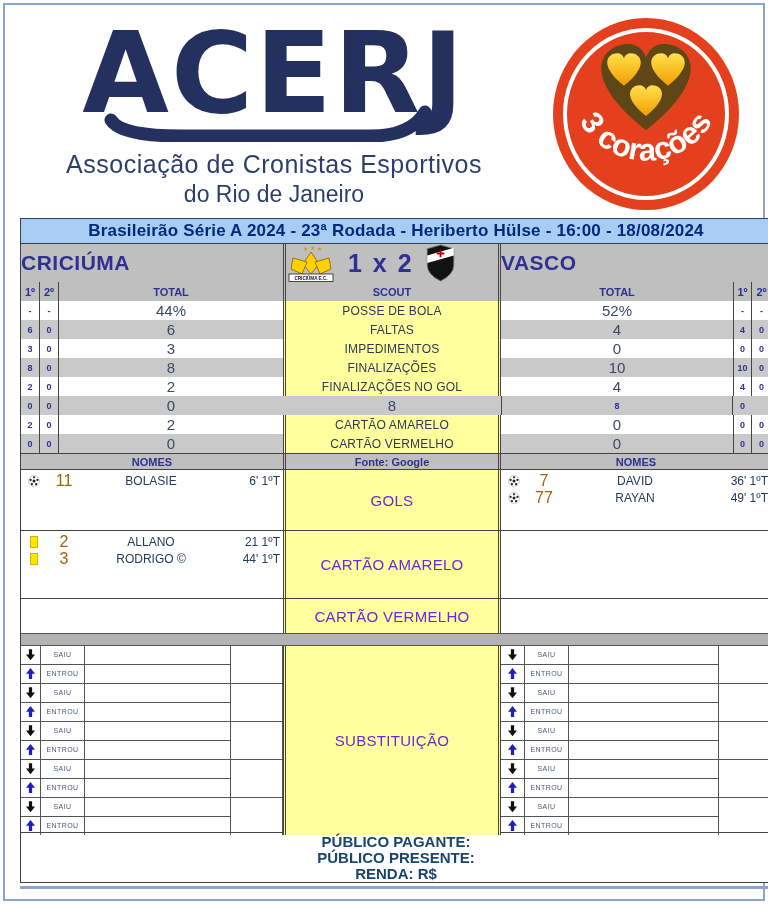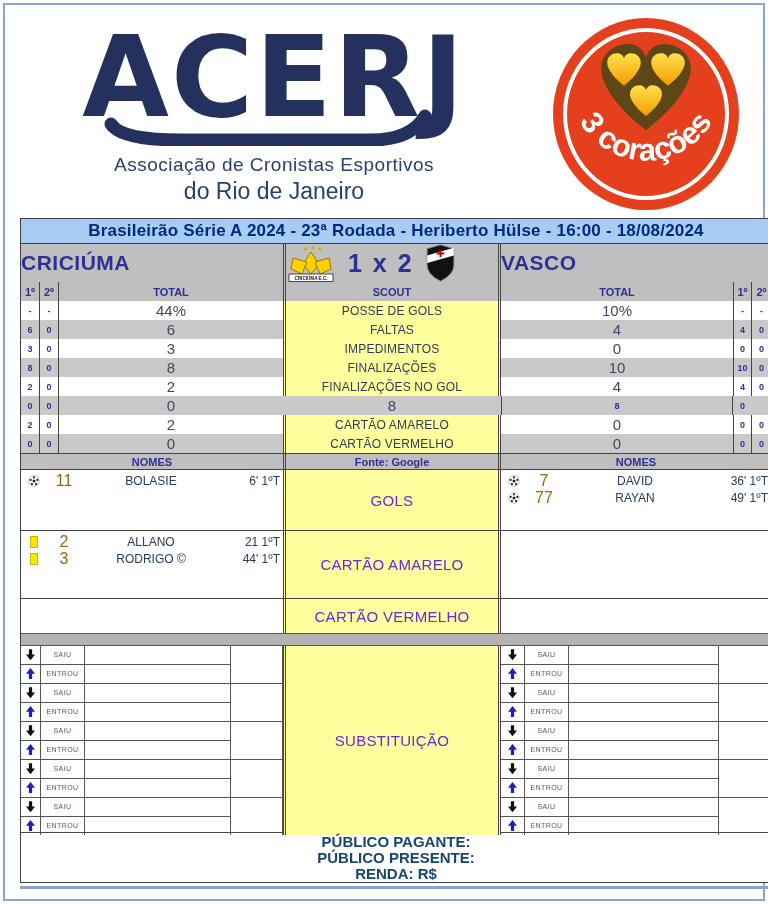--- a/index.html
+++ b/index.html
@@ -5,21 +5,21 @@
   * { margin:0; padding:0; box-sizing:border-box; }
   html,body { background:#fff; }
   body { width:768px; height:904px; position:relative; font-family:"Liberation Sans","DejaVu Sans",sans-serif; }
   .outer-frame { position:absolute; inset:3px; border:2px solid #8aa3d2; pointer-events:none; }
   .content { position:absolute; left:20px; top:10px; width:752px; }
 
   
   .logo-row { height:208px; display:flex; align-items:center; justify-content:space-between; padding:4px 30px 4px 34px; }
   .acerj-block { width:440px; text-align:center; }
   .acerj-svg { display:block; margin:0 auto; }
-  .org-line1 { font-size:19px; color:#2a3f6d; margin-top:8px; letter-spacing:.5px; }
+  .org-line1 { font-size:25px; color:#2a3f6d; margin-top:8px; letter-spacing:.5px; }
   .org-line2 { font-size:23px; color:#2a3f6d; margin-top:2px; }
 
   
   .title-bar { height:26px; background:#a9cdf2; border:1px solid #38404c; display:flex; align-items:center; justify-content:center; }
   .title-bar span { font-size:17px; font-weight:bold; color:#002a7e; letter-spacing:.2px; }
 
   
   .sheet { border:1px solid #38404c; border-top:none; width:752px; background:#fff; }
   .hdr-gray { background:#bfbfbf; }
 
@@ -156,22 +156,22 @@
       <span class="sc">SCOUT</span>
       <span>TOTAL</span>
       <span class="b-l b-r">1º</span>
       <span>2º</span>
     </div>
 
     <div class="stat-row">
       <span class="tiny b-r">-</span>
         <span class="tiny b-r">-</span>
         <span class="stat-val">44%</span>
-        <span class="scout-cell">POSSE DE GOLS</span>
-        <span class="stat-val">10%</span>
+        <span class="scout-cell">POSSE DE BOLA</span>
+        <span class="stat-val">52%</span>
         <span class="tiny b-l b-r">-</span>
         <span class="tiny">-</span>
     </div>
     <div class="stat-row band">
       <span class="tiny b-r">6</span>
         <span class="tiny b-r">0</span>
         <span class="stat-val">6</span>
         <span class="scout-cell">FALTAS</span>
         <span class="stat-val">4</span>
         <span class="tiny b-l b-r">4</span>

